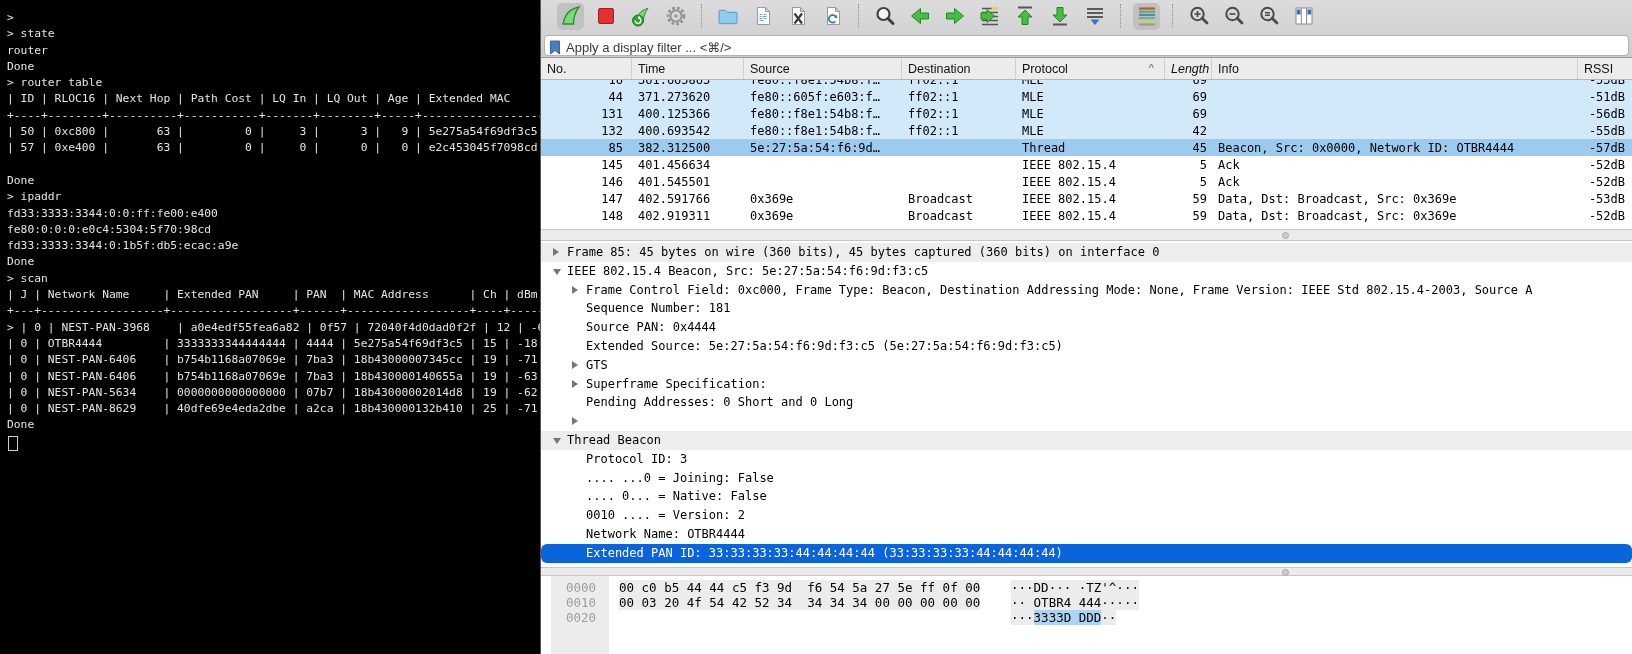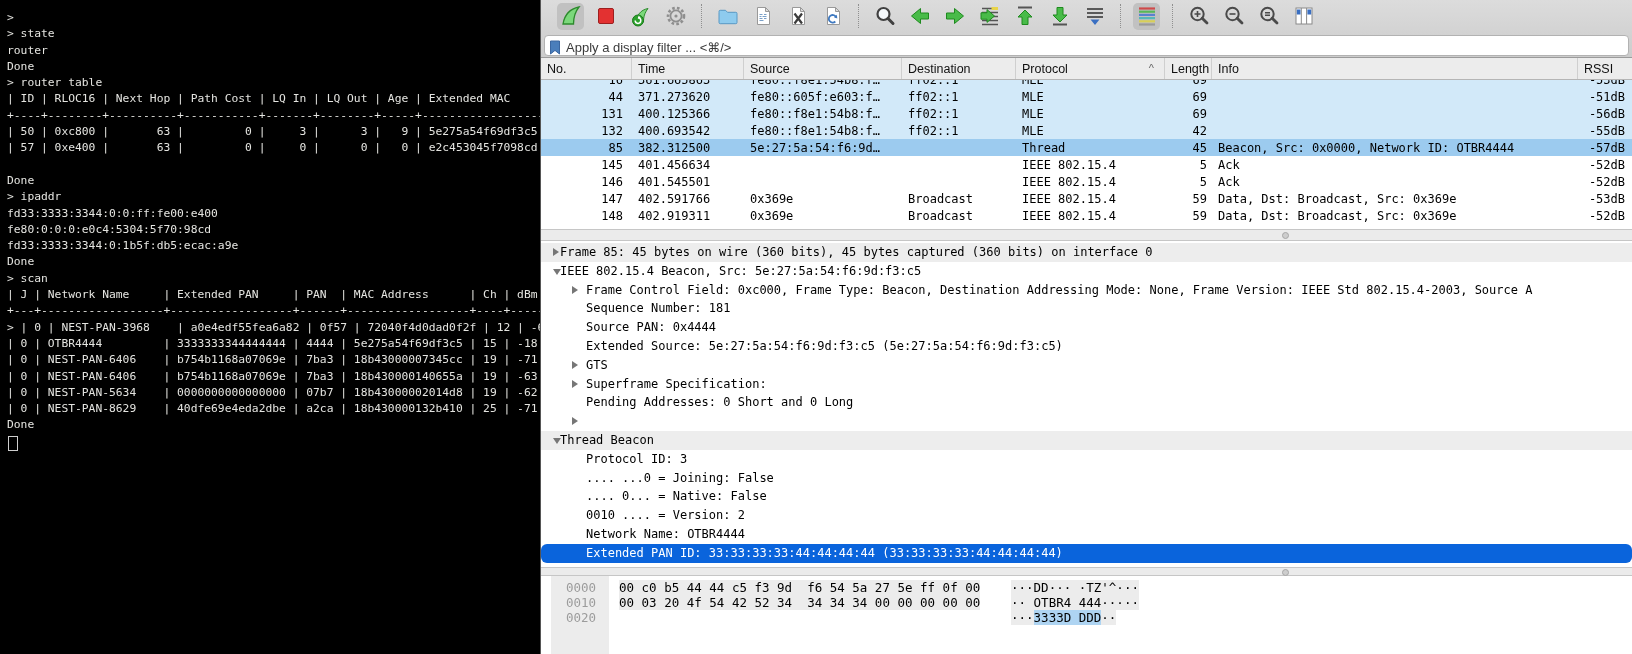--- a/index.html
+++ b/index.html
@@ -27,21 +27,21 @@
     display:flex;align-items:flex-end;padding:0 4px;gap:5px;}
   .filter-ph{color:#3a3a3a;font-size:13px;}
 
   
   .pkt-header{height:22px;background:#ececec;border-bottom:1px solid #b5b5b5;display:flex;
     font-size:12.5px;color:#111;box-sizing:border-box;flex-shrink:0;}
   .hcol{border-right:1px solid #cfcfcf;padding:4px 0 0 6px;box-sizing:border-box;
     position:relative;white-space:nowrap;overflow:hidden;flex-shrink:0;}
   .sortind{position:absolute;right:10px;top:4px;color:#666;font-size:11px;}
   .w-no{width:91px;} .w-time{width:112px;} .w-src{width:158px;} .w-dst{width:114px;}
-  .w-proto{width:149px;} .w-len{width:47px;} .w-info{width:366px;} .w-rssi{width:55px;border-right:none;}
+  .w-proto{width:149px;} .w-len{width:47px;font-style:italic;} .w-info{width:366px;} .w-rssi{width:55px;border-right:none;}
 
   .pkt-body{height:149px;overflow:hidden;background:#fff;position:relative;flex-shrink:0;}
   .rows{position:relative;top:-9px;}
   .prow{height:17px;display:flex;align-items:center;
     font-family:"DejaVu Sans Mono",monospace;font-size:12px;color:#000;}
   .prow.mle{background:#d2e9f9;}
   .prow.selected{background:#9ccbef;}
   .pc{padding:0 6px;white-space:pre;overflow:hidden;box-sizing:border-box;flex-shrink:0;}
   .c-no{width:91px;text-align:right;padding-right:9px;}
   .c-time{width:112px;} .c-src{width:158px;} .c-dst{width:114px;} .c-proto{width:149px;}
@@ -60,21 +60,21 @@
     font-family:"DejaVu Sans Mono",monospace;font-size:12px;flex-shrink:0;}
   .drow{height:18.8px;line-height:18.8px;white-space:pre;position:relative;color:#000;}
   .drow.band{background:#ededed;}
   .drow.sel{background:#0a64dc;color:#fff;border-radius:6px;}
   .tri{position:absolute;width:0;height:0;}
   .tri.right{border-left:6px solid #767676;border-top:4.5px solid transparent;
     border-bottom:4.5px solid transparent;top:5px;}
   .tri.down{border-top:6px solid #767676;border-left:4.5px solid transparent;
     border-right:4.5px solid transparent;top:7px;}
   .i0 .tri{left:12px;} .i1 .tri{left:31px;}
-  .i0 .dtext{padding-left:19px;display:inline-block;}
+  .i0 .dtext{padding-left:26px;display:inline-block;}
   .i1 .dtext{padding-left:45px;display:inline-block;}
 
   
   .bytes{height:78px;background:#fff;position:relative;flex-shrink:0;
     font-family:"DejaVu Sans Mono",monospace;font-size:12.5px;}
   .gutter{position:absolute;left:10px;top:0;bottom:0;width:58px;background:#ececec;}
   .bwrap{position:absolute;top:5px;left:0;right:0;}
   .brow{position:relative;height:14.8px;line-height:14.8px;}
   .off{position:absolute;left:25px;color:#9c9c9c;}
   .hexs{position:absolute;left:78px;white-space:pre;}

